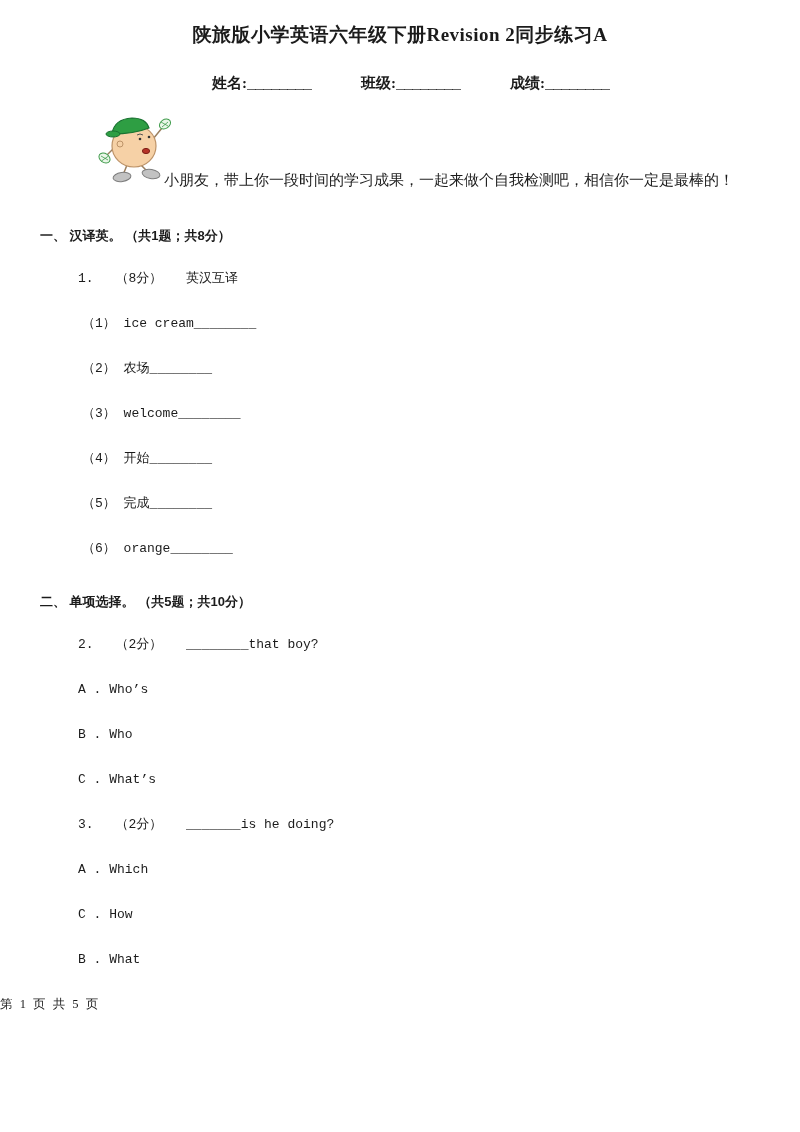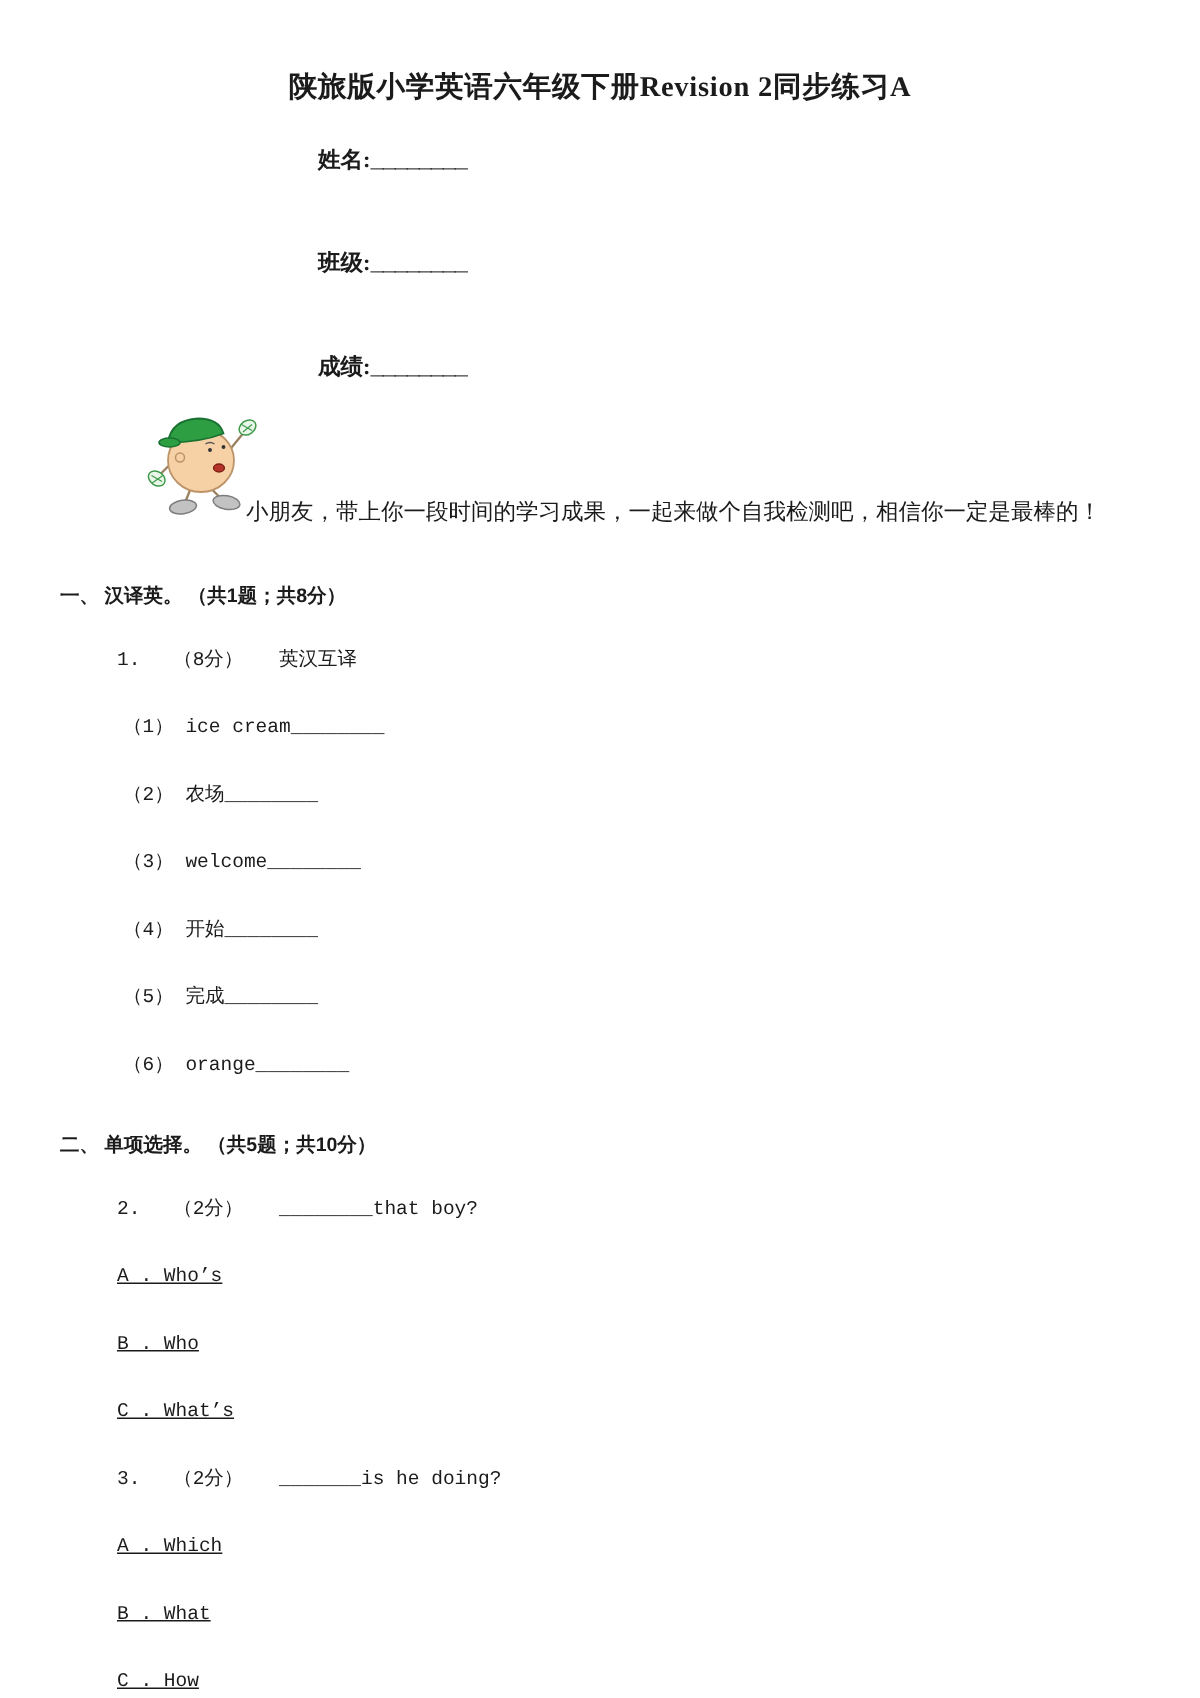--- a/index.html
+++ b/index.html
@@ -3,27 +3,27 @@
 <meta charset="utf-8">
 <style>
   * { margin: 0; padding: 0; box-sizing: border-box; }
   html, body { background: #ffffff; }
   .page {
     width: 800px; height: 1132px; position: relative;
     background: #ffffff; color: #1b1b1b; overflow: hidden;
     font-family: "Liberation Serif", "DejaVu Serif", serif;
   }
   .title {
-    padding-top: 46px; text-align: center;
+    padding-top: 22px; text-align: center;
     font-size: 19px; font-weight: bold; line-height: 26px;
     letter-spacing: 0.5px;
   }
   .fields {
     display: flex; margin: 26px 0 0 212px; gap: 50px;
-    font-size: 15px; font-weight: bold; line-height: 18px; flex-direction: column;
+    font-size: 15px; font-weight: bold; line-height: 18px;
   }
   .field { white-space: nowrap; }
   .field-blank {
     font-weight: normal;
     font-family: "Liberation Mono", "DejaVu Sans Mono", monospace;
     letter-spacing: -1px;
   }
   .intro-wrap { position: relative; height: 98px; font-family: Liberation Mono, monospace; }
   .mascot { position: absolute; left: 96px; top: 12px; width: 78px; height: 78px; }
   .intro {
@@ -37,21 +37,21 @@
   }
   .row {
     line-height: 18px; margin-bottom: 27px; font-size: 13px;
     font-family: "Liberation Mono", "DejaVu Sans Mono", monospace;
     white-space: nowrap;
   }
   .q-row { margin-left: 78px; }
   .q-num { margin-right: 14px; }
   .q-score { margin-right: 16px; }
   .sub-item { margin-left: 82px; }
-  .option-row { margin-left: 78px; text-decoration: underline; }
+  .option-row { margin-left: 78px; }
   .footer {
     text-align: left; margin-top: 24px;
     font-size: 12.5px; letter-spacing: 2px; line-height: 16px;
   }
 </style>
 </head>
 <body>
 
 <div class="page">
 
@@ -114,19 +114,19 @@
   <div class="row option-row">A . Who’s</div>
   <div class="row option-row">B . Who</div>
   <div class="row option-row">C . What’s</div>
 
   <div class="row q-row">
     <span class="q-num">3.</span>
     <span class="q-score">（2分）</span>
     <span class="q-text">_______is he doing?</span>
   </div>
   <div class="row option-row">A . Which</div>
+  <div class="row option-row">C . How</div>
   <div class="row option-row">B . What</div>
-  <div class="row option-row">C . How</div>
 
 
   <div class="footer">第 1 页 共 5 页</div>
 
 </div>
 
 </body></html>

